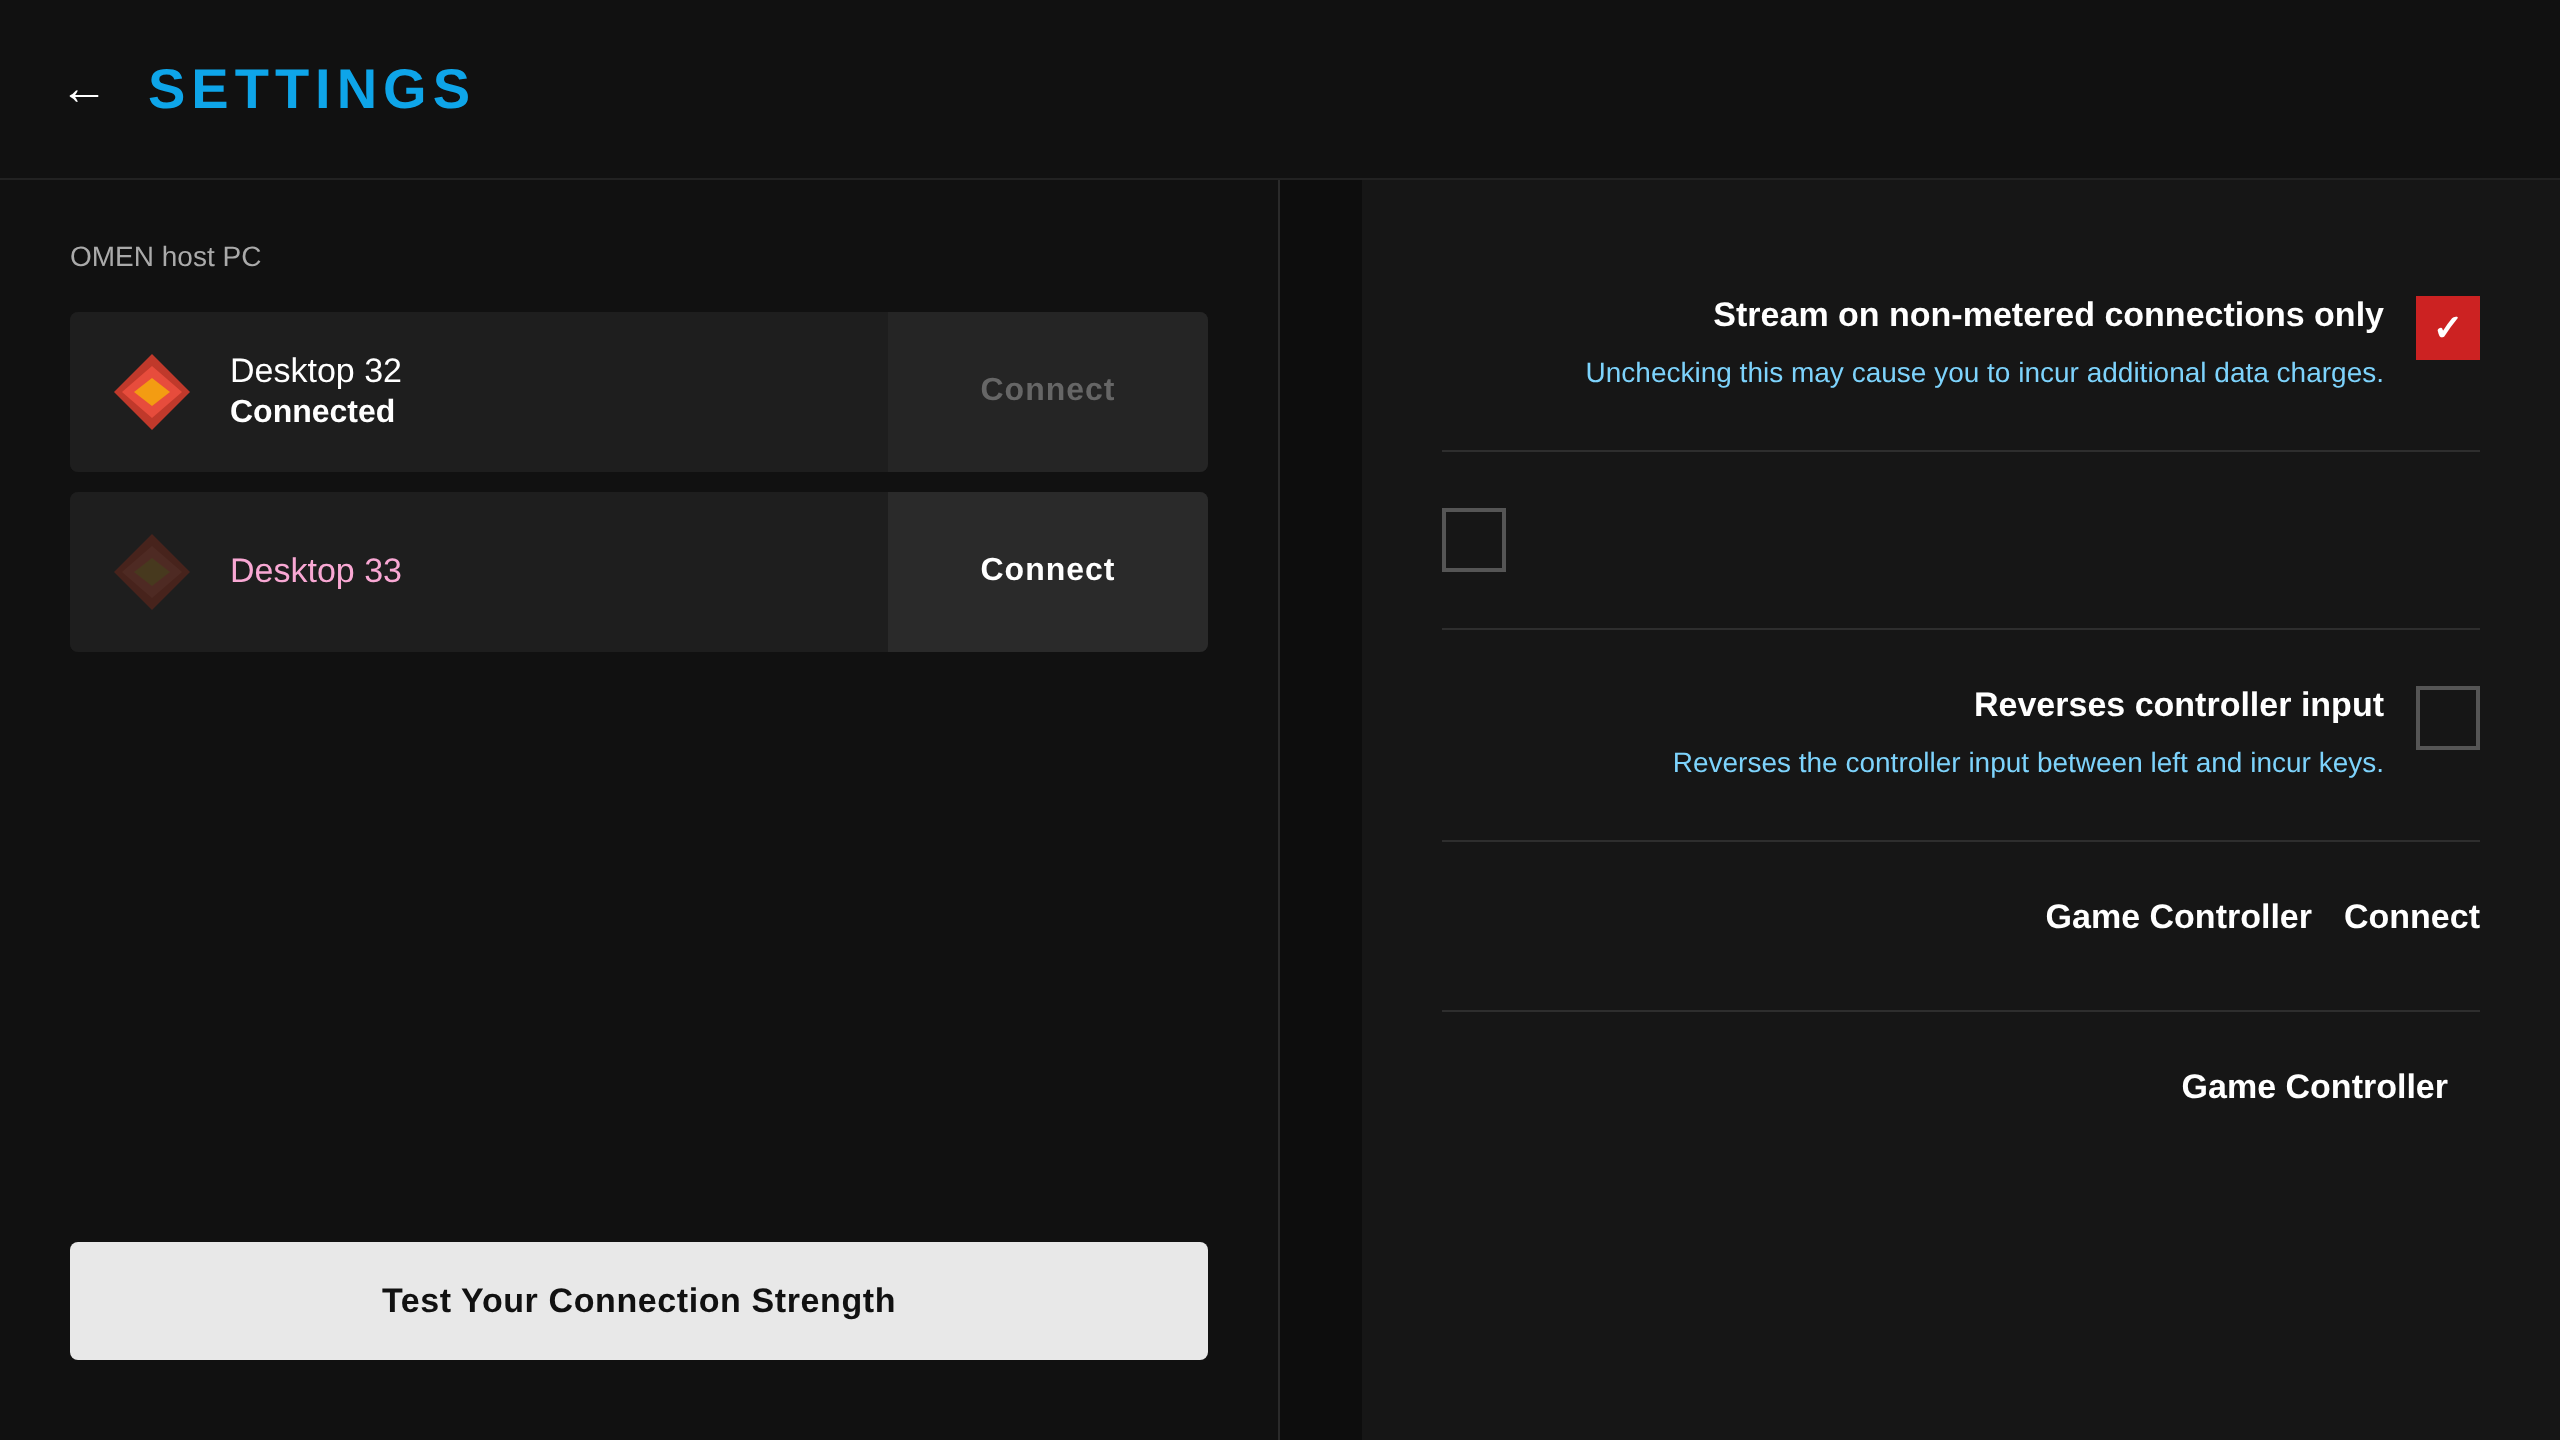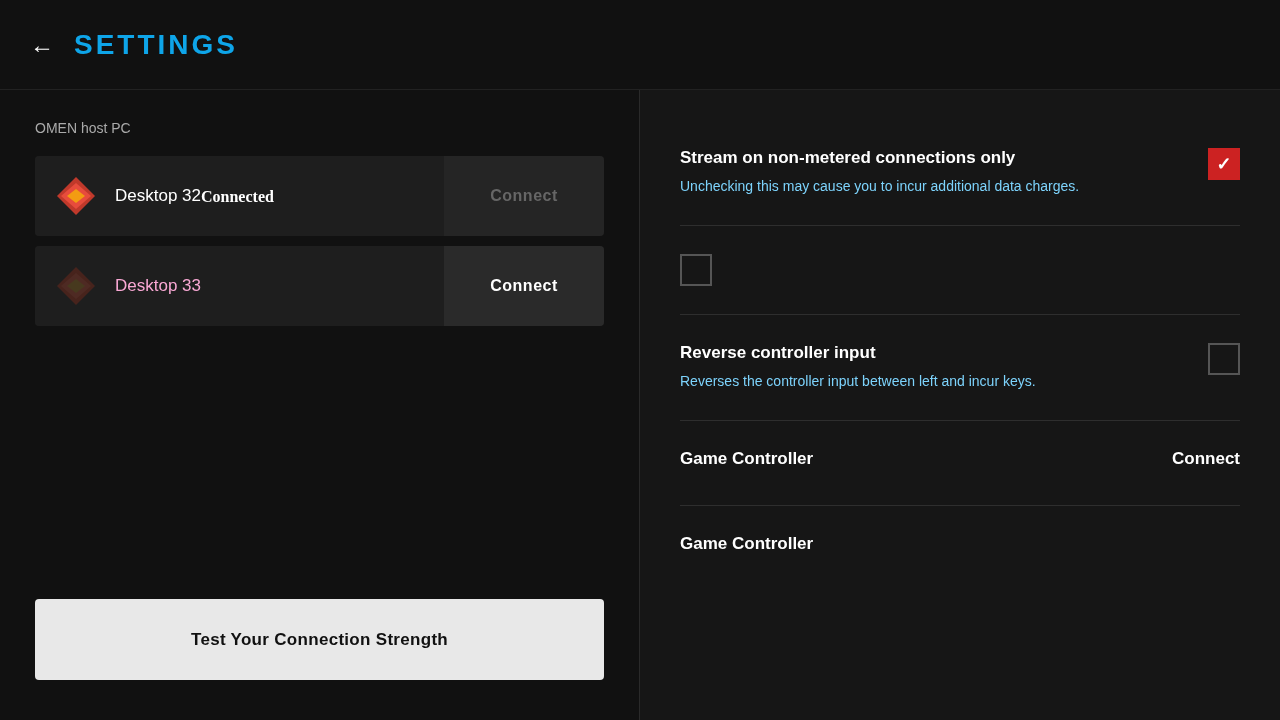--- a/index.html
+++ b/index.html
@@ -36,20 +36,21 @@
       font-weight: 900;
       letter-spacing: 3px;
       color: #0ea5e9;
       text-transform: uppercase;
     }
 
     
     .main {
       display: flex;
       height: 630px;
+      gap: 41px;
     }
 
     
     .left-panel {
       width: 640px;
       background: #111111;
       padding: 30px 35px;
       border-right: 1px solid #2a2a2a;
       position: relative;
       display: flex;
@@ -79,35 +80,35 @@
       background: #1e1e1e;
     }
     .device-icon {
       width: 42px;
       height: 42px;
       margin-right: 18px;
       flex-shrink: 0;
     }
     .device-name-group {
       display: flex;
+      flex-direction: column;
     }
     .device-name {
       font-size: 17px;
       color: #f9a8d4;
       font-weight: 400;
     }
     .device-name.active {
       color: #ffffff;
     }
     .device-status {
       font-size: 16px;
       color: #ffffff;
       font-weight: 600;
       margin-top: 2px;
-      font-family: Liberation Serif, serif;
     }
     .connect-btn {
       width: 160px;
       display: flex;
       align-items: center;
       justify-content: center;
       font-size: 16px;
       font-weight: 700;
       color: #666666;
       background: #252525;
@@ -119,21 +120,21 @@
       color: #ffffff;
       background: #2a2a2a;
     }
 
     
     .test-btn {
       position: absolute;
       bottom: 40px;
       left: 35px;
       right: 35px;
-      height: 81px;
+      height: 59px;
       background: #e8e8e8;
       color: #111111;
       font-size: 17px;
       font-weight: 700;
       border: none;
       cursor: pointer;
       border-radius: 4px;
       letter-spacing: 0.3px;
     }
 
@@ -150,21 +151,22 @@
       border-bottom: 1px solid #2e2e2e;
       display: flex;
       align-items: flex-start;
       justify-content: space-between;
     }
     .setting-row:last-child {
       border-bottom: none;
     }
     .setting-text {
       flex: 1;
-      padding-right: 38px;
+      padding-right: 16px;
+      text-align: right;
     }
     .setting-title {
       font-size: 17px;
       font-weight: 700;
       color: #ffffff;
       margin-bottom: 8px;
     }
     .setting-desc {
       font-size: 14px;
       color: #7dd3fc;
@@ -266,21 +268,21 @@
     </div>
 
     <div class="setting-row">
       <div class="setting-control">
         <div class="checkbox"></div>
       </div>
     </div>
 
     <div class="setting-row">
       <div class="setting-text">
-        <div class="setting-title">Reverse controller input</div>
+        <div class="setting-title">Reverses controller input</div>
         <div class="setting-desc">Reverses the controller input between left and incur keys.</div>
       </div>
       <div class="setting-control">
         <div class="checkbox"></div>
       </div>
     </div>
 
     <div class="setting-row">
       <div class="setting-text">
         <div class="setting-title">Game Controller</div>

